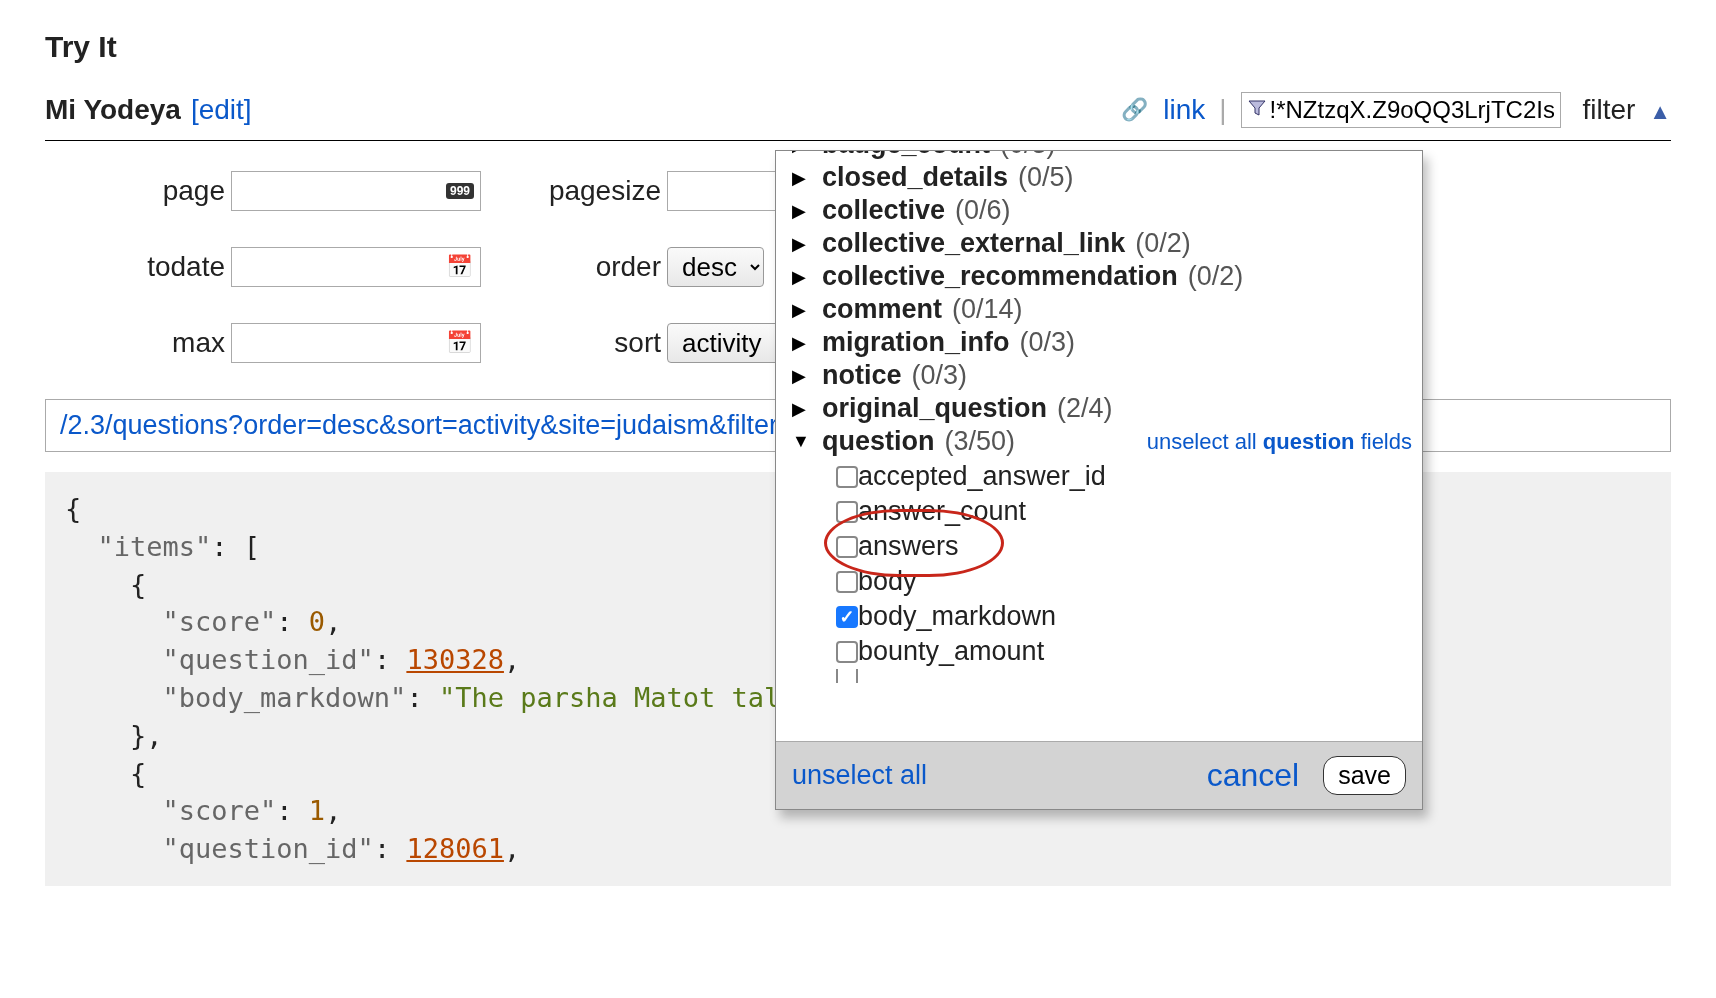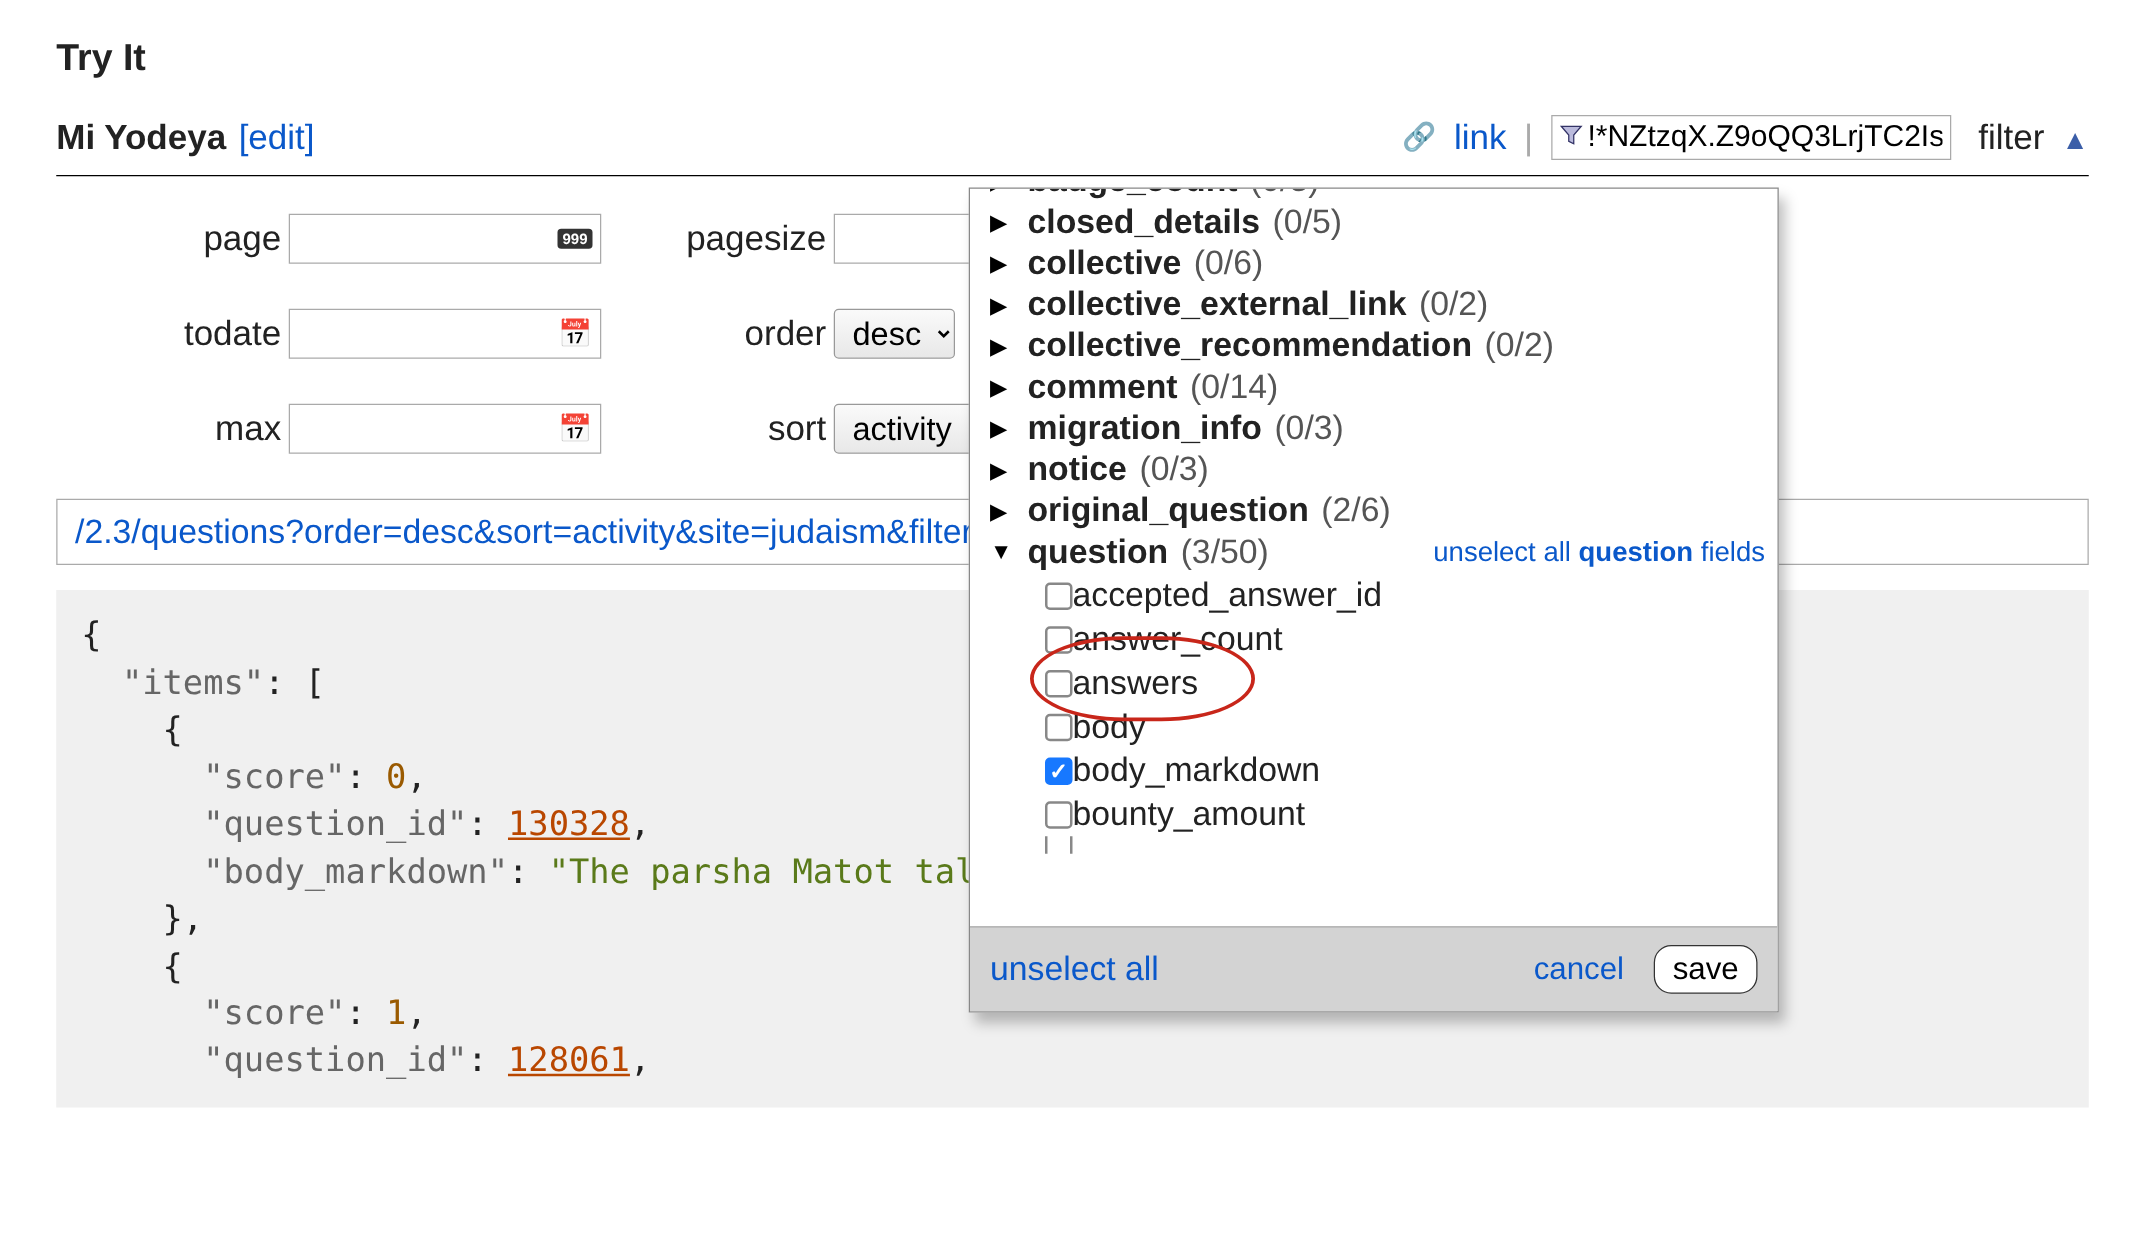--- a/index.html
+++ b/index.html
@@ -182,21 +182,21 @@
   }
   .panel-footer {
     background: #d3d3d3;
     border-top: 1px solid #aaa;
     padding: 14px 16px;
     display: flex;
     align-items: center;
   }
   .unselect-all { color: #0a58ca; font-size: 27px; cursor: pointer; }
   .footer-right { margin-left: auto; display: flex; align-items: center; gap: 24px; }
-  .cancel-link { color: #0a58ca; font-size: 25px; cursor: pointer; }
+  .cancel-link { color: #0a58ca; font-size: 32px; cursor: pointer; }
   .save-btn {
     border: 1px solid #333;
     border-radius: 14px;
     background: #fff;
     padding: 4px 14px;
     font-size: 25px;
     cursor: pointer;
   }
   
   .annot {
@@ -336,21 +336,21 @@
         <span class="tree-count"> (0/3)</span>
       </div>
       <div class="tree-line">
         <span class="tri">▶</span>
         <span class="tree-name">notice</span>
         <span class="tree-count"> (0/3)</span>
       </div>
       <div class="tree-line">
         <span class="tri">▶</span>
         <span class="tree-name">original_question</span>
-        <span class="tree-count"> (2/6)</span>
+        <span class="tree-count"> (2/4)</span>
       </div>
       <div class="tree-line">
         <span class="tri">▼</span>
         <span class="tree-name">question</span>
         <span class="tree-count"> (3/50)</span>
         <span class="unselect-type">unselect all <b>question</b> fields</span>
       </div>
       <div class="field-row">
         <span class="cbox"></span>
         <span>accepted_answer_id</span>

